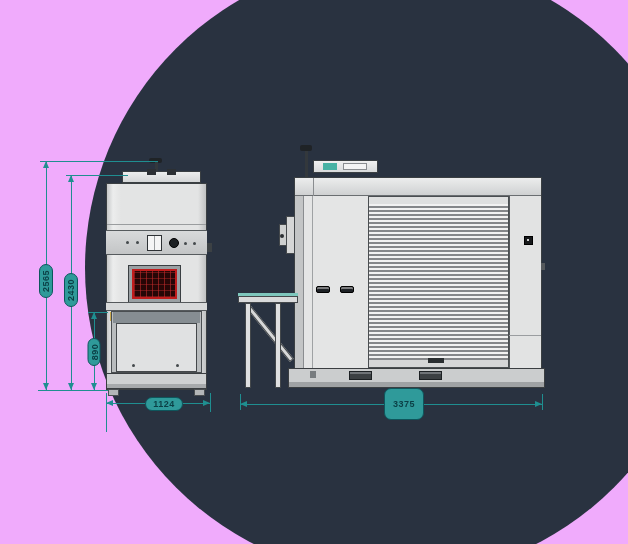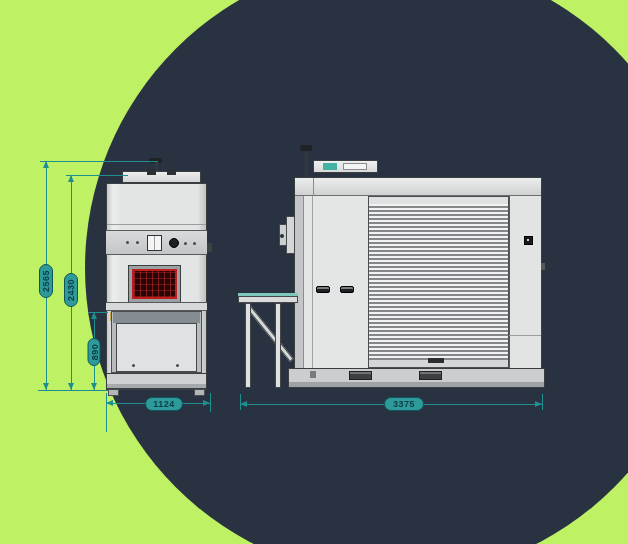--- a/index.html
+++ b/index.html
@@ -1,17 +1,17 @@
 <!DOCTYPE html>
 <html><head>
 <meta charset="utf-8">
 <style>
   html,body { margin:0; padding:0; background:#ffffff; }
   body { width:628px; height:544px; overflow:hidden; font-family:"Liberation Sans",sans-serif; }
-  .scene { position:relative; width:628px; height:544px; background:#bef264;text-align:center; }
+  .scene { position:relative; width:628px; height:544px; background:#f0abfc;text-align:center; }
 
   
   .bg-circle { position:absolute; left:85px; top:-42px; width:620px; height:620px;
                border-radius:50%; background:#293240; z-index:1; }
 
   
   .mp { position:absolute; box-sizing:border-box; z-index:10; }
   .outl { border:1px solid #3a3f42; }
 
   .f-body { background:linear-gradient(90deg,#c6c8c9 0px,#eceded 6px,#e3e4e4 14px,#e3e4e4 calc(100% - 8px),#bfc1c2 100%); }
@@ -156,15 +156,15 @@
   <div class="dl" style="left:240px;top:394px;width:1px;height:16px;"></div>
   <div class="dl" style="left:542px;top:394px;width:1px;height:16px;"></div>
   <div class="dl" style="left:240px;top:404px;width:302px;height:1px;"></div>
   <div class="arr left" style="left:240px;top:401px;"></div>
   <div class="arr right" style="left:535px;top:401px;"></div>
 
   <div class="pill v" style="left:46px;top:281px;width:34px;height:14px;">2565</div>
   <div class="pill v" style="left:71px;top:290px;width:34px;height:14px;">2430</div>
   <div class="pill v" style="left:94px;top:352px;width:28px;height:13px;">890</div>
   <div class="pill h" style="left:164px;top:404px;width:38px;height:14px;">1124</div>
-  <div class="pill h" style="left:404px;top:404px;width:40px;height:14px;">3375</div>
+  <div class="pill h" style="left:404px;top:404px;width:40px;height:32px;">3375</div>
 
 </div>
 
 </body></html>

